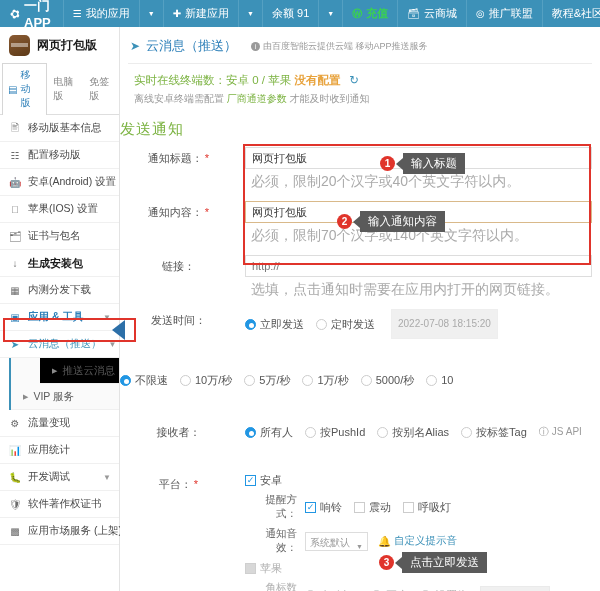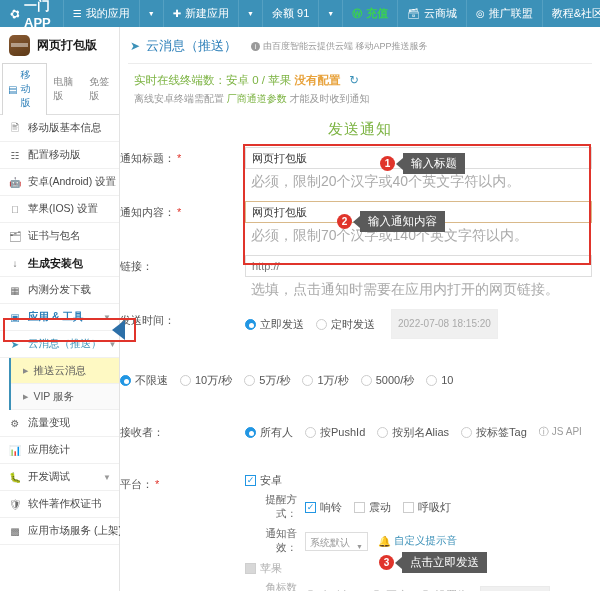--- a/index.html
+++ b/index.html
@@ -106,21 +106,22 @@
     display: flex; align-items: center; gap: 5px;
     height: 26px; padding-left: 12px;
     font-size: 10.5px; color: #5a5a5a;
     border-bottom: 1px solid #f0f0f0;
     cursor: pointer;
   }
   .sub-row .tri { font-size: 7px; color: #8a8a8a; }
 
   .hl-sub {
     position: relative;
-    background: #fef9c3;
+    background: #000000;
+    margin-left: 29px;
   }
   .hl-box {
     position: absolute; left: 3px; top: 318px; width: 133px; height: 24px;
     border: 2px solid #e0342b; pointer-events: none; z-index: 30;
   }
   .hl-arrow {
     position: absolute; left: 112px; top: 320px; z-index: 31;
     width: 0; height: 0;
     border-top: 10px solid transparent; border-bottom: 10px solid transparent;
     border-right: 13px solid #2c6fa8;
@@ -147,29 +148,29 @@
   .statline {
     padding: 9px 10px 2px 14px;
     font-size: 11.5px; color: #7cb342;
   }
   .statline .warn { color: #e8a33d; font-weight: bold; }
   .statline .refresh { color: #3c91b8; margin-left: 6px; cursor: pointer; }
   .substat { padding: 2px 10px 0 14px; font-size: 10px; color: #9a9a9a; }
   .substat .lnk { color: #7cb342; }
 
   .section-title {
-    text-align: center; color: #7cb342;
+    color: #7cb342;
     font-size: 15px; padding: 14px 0 8px 0; letter-spacing: 1px;
   }
 
   
   .form { padding: 0 8px 0 0; }
   .frow { display: flex; align-items: flex-start; margin-bottom: 2px; }
   .flabel {
-    width: 125px; flex: none; text-align: left; padding-right: 8px;
+    width: 125px; flex: none; text-align: center; padding-right: 8px;
     font-size: 11px; color: #555; line-height: 22px;
   }
   .req { color: #e0342b; margin-left: 2px; }
   .fctl { flex: 1; position: relative; }
   .inp {
     width: 100%; height: 22px; border: 1px solid #ddd;
     background: #fff; padding: 0 6px; font-size: 11px; color: #333;
     font-family: inherit;
   }
   .inp.focus { border-color: #d9b98a; }

